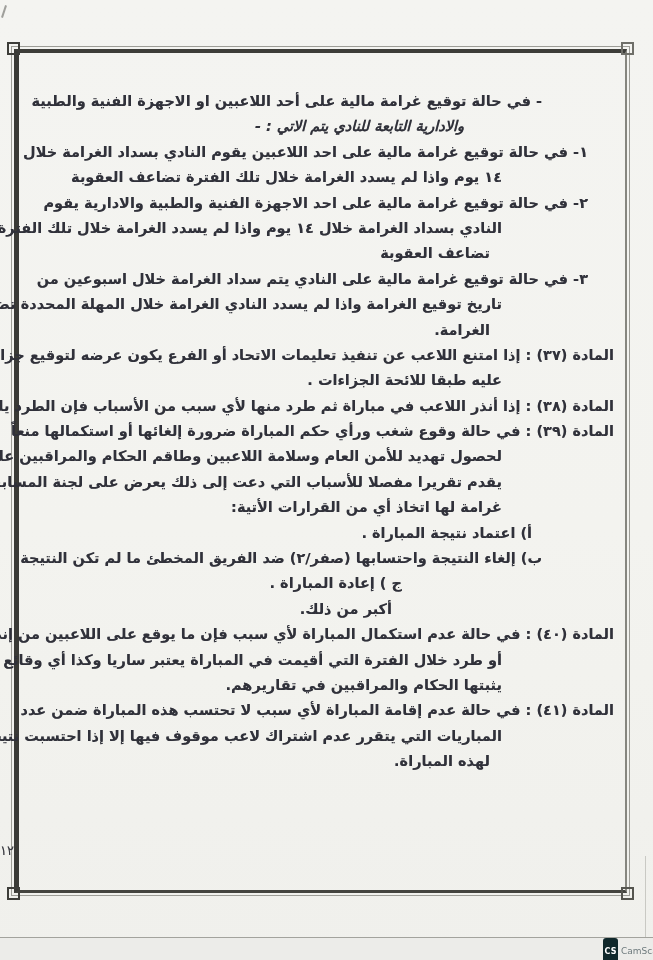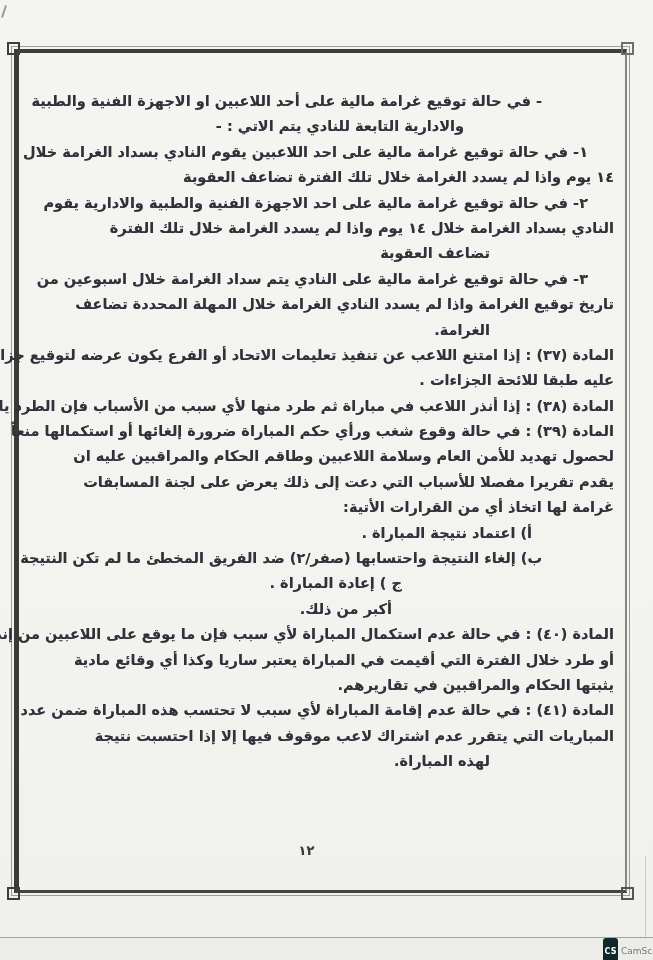--- a/index.html
+++ b/index.html
@@ -34,30 +34,30 @@
     color:#30313a; font-weight:bold; font-size:14.5px;
   }
   .line {
     height:25.4px; line-height:25.4px; white-space:nowrap;
     text-shadow:0 0 0.6px rgba(48,49,58,0.45);
     text-align:right;
   }
   .l-article { margin-right:0; }
   .l-num     { margin-right:26px; }
   .l-bullet  { margin-right:72px; }
-  .l-bullet2 { margin-right:150px; }
-  .l-cont    { }
+  .l-bullet2 { margin-right:150px;font-style:italic; }
+  .l-cont    { margin-right:112px; }
   .l-cont2   { margin-right:124px; }
   .l-a       { margin-right:82px; }
   .l-b       { margin-right:72px; }
   .l-deep    { margin-right:222px; }
   .l-c       { margin-right:212px; }
   .pagenum {
-    position:absolute; top:843px; left:0; width:613px; text-align:center;
-    font-size:13px; font-weight:bold; color:#3a3b42;
+    position:absolute; top:843px; left:0; width:613px; 
+    font-size:13px; font-weight:normal; color:#3a3b42;
     text-shadow:0 0 0.6px rgba(48,49,58,0.4);
   }
   
   .speck { position:absolute; left:3px; top:5px; width:2px; height:13px; background:#8a8a86; transform:rotate(18deg); opacity:.8; }
   .paper-bottom-line { position:absolute; left:0; top:937px; width:653px; height:1px; background:#a3a39d; }
   .paper-bottom { position:absolute; left:0; top:938px; width:653px; height:22px; background:#ecece9; }
   .paper-right-line { position:absolute; left:645px; top:856px; width:1px; height:81px; background:#b8b8b2; opacity:.7; }
   
   .wm { position:absolute; left:603px; top:938px; display:flex; align-items:center; gap:3px; }
   .wm-badge {

